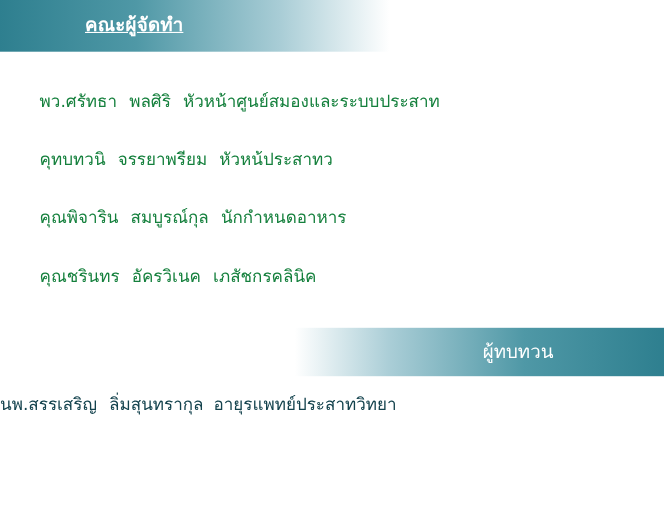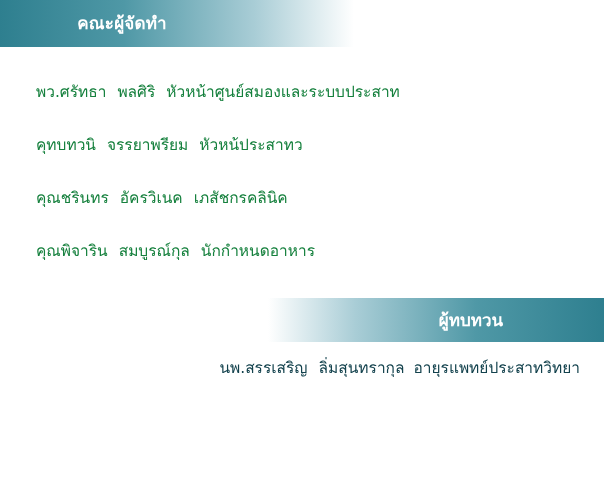--- a/index.html
+++ b/index.html
@@ -36,20 +36,21 @@
     right: 0;
     top: 12px;
     text-align: center;
     color: #ffffff;
     font-size: 17px;
     font-weight: bold;
     line-height: 22px;
     letter-spacing: 0.2px;
     padding-right: 110px;
     box-sizing: border-box;
+    text-decoration: underline;
   }
 
   
   .authors {
     position: absolute;
     left: 36px;
     top: 82px;
     width: 540px;
   }
   .author-row {
@@ -75,33 +76,33 @@
     background: linear-gradient(to right, #ffffff 0%, #a9cdd6 26%, #4f98a6 62%, #2e7f8f 100%);
   }
   .reviewer-band .band-title {
     position: absolute;
     left: 0;
     right: 0;
     top: 11px;
     text-align: center;
     color: #ffffff;
     font-size: 17px;
-    font-weight: bold;
+    font-weight: normal;
     line-height: 22px;
     padding-left: 70px;
     box-sizing: border-box;
   }
 
   
   .reviewers {
     position: absolute;
     left: 0;
     top: 358px;
     width: 580px;
-    text-align: right;
+    text-align: left;
   }
   .reviewer-row {
     color: #13424d;
     font-size: 15.5px;
     line-height: 20px;
     margin-bottom: 30px;
     white-space: nowrap;
   }
   .reviewer-row .sp1 { display: inline-block; width: 11px; }
   .reviewer-row .sp2 { display: inline-block; width: 9px; }
@@ -119,25 +120,25 @@
 
     <div class="author-row">
       <span class="name">พว.ศรัทธา</span><span class="sp1"></span><span class="surname">พลศิริ</span><span class="sp2"></span><span class="role">หัวหน้าศูนย์สมองและระบบประสาท</span>
     </div>
 
     <div class="author-row">
       <span class="name">คุทบทวนิ</span><span class="sp1"></span><span class="surname">จรรยาพรียม</span><span class="sp2"></span><span class="role">หัวหน้ประสาทว</span>
     </div>
 
     <div class="author-row">
-      <span class="name">คุณชรินทร</span><span class="sp1"></span><span class="surname">อัครวิเนค</span><span class="sp2"></span><span class="role">เภสัชกรคลินิค</span>
+      <span class="name">คุณพิจาริน</span><span class="sp1"></span><span class="surname">สมบูรณ์กุล</span><span class="sp2"></span><span class="role">นักกำหนดอาหาร</span>
     </div>
 
     <div class="author-row">
-      <span class="name">คุณพิจาริน</span><span class="sp1"></span><span class="surname">สมบูรณ์กุล</span><span class="sp2"></span><span class="role">นักกำหนดอาหาร</span>
+      <span class="name">คุณชรินทร</span><span class="sp1"></span><span class="surname">อัครวิเนค</span><span class="sp2"></span><span class="role">เภสัชกรคลินิค</span>
     </div>
 
   </div>
 
   <div class="reviewer-band">
     <div class="band-title">ผู้ทบทวน</div>
   </div>
 
   <div class="reviewers">
 

